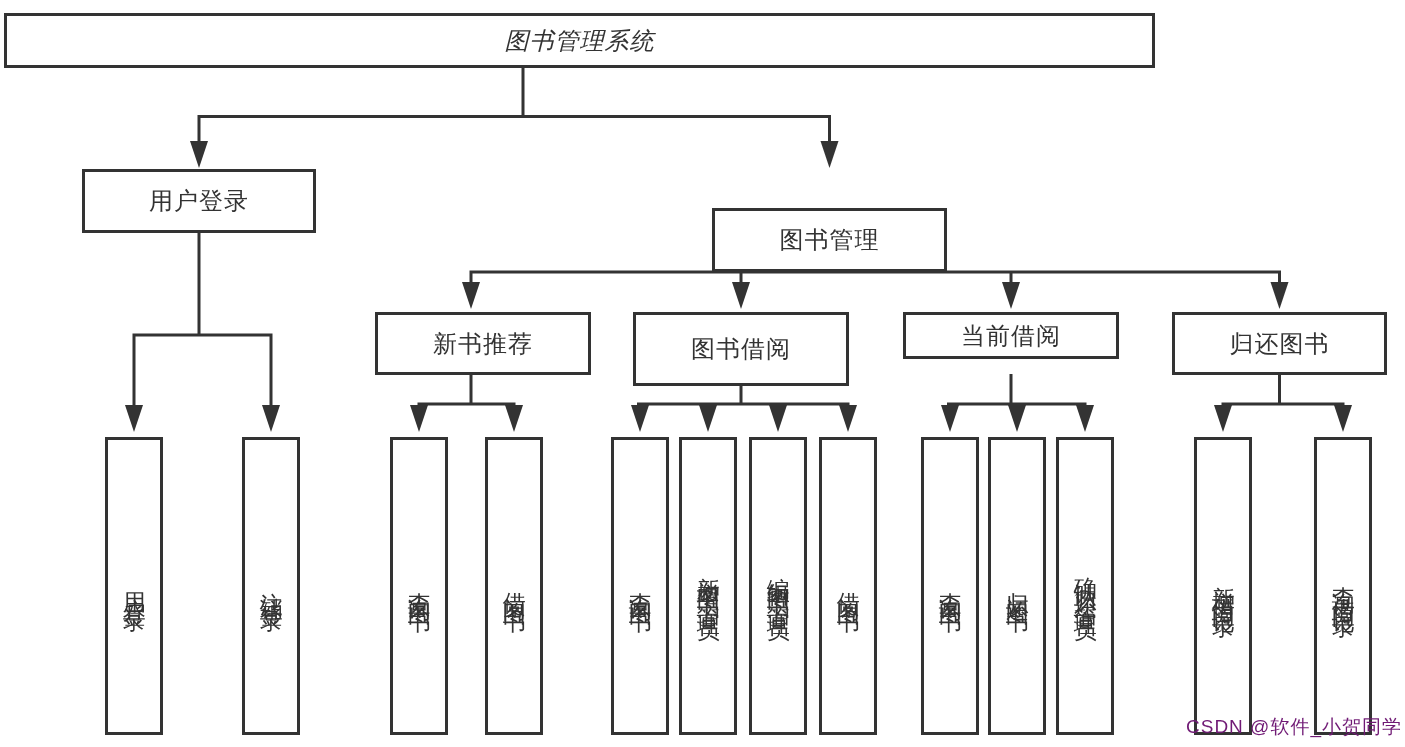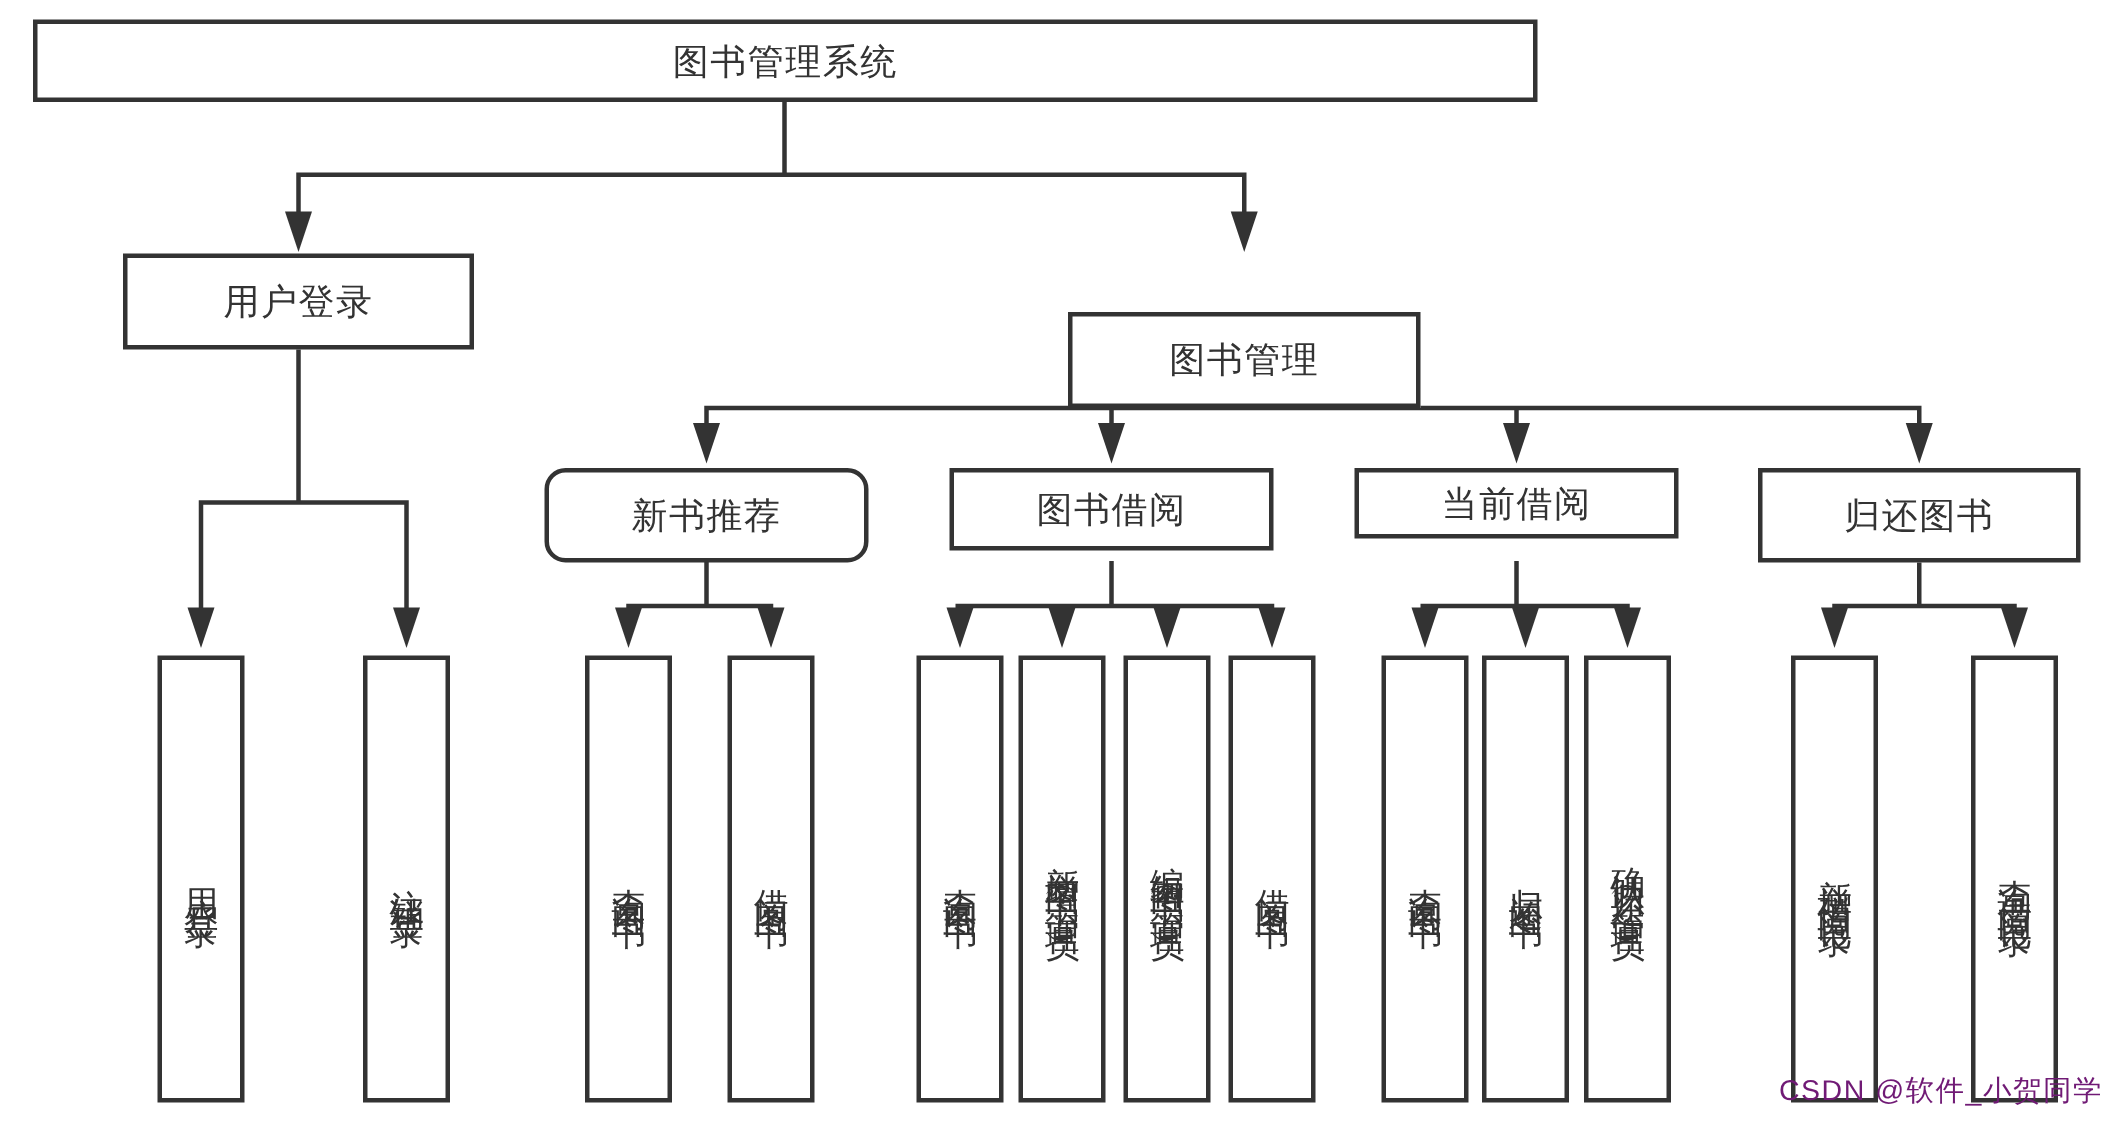--- a/index.html
+++ b/index.html
@@ -62,35 +62,35 @@
     <polygon fill="#333333" points="699,405 717,405 708,432"></polygon>
     <polygon fill="#333333" points="769,405 787,405 778,432"></polygon>
     <polygon fill="#333333" points="839,405 857,405 848,432"></polygon>
     <polygon fill="#333333" points="941,405 959,405 950,432"></polygon>
     <polygon fill="#333333" points="1008,405 1026,405 1017,432"></polygon>
     <polygon fill="#333333" points="1076,405 1094,405 1085,432"></polygon>
     <polygon fill="#333333" points="1214,405 1232,405 1223,432"></polygon>
     <polygon fill="#333333" points="1334,405 1352,405 1343,432"></polygon>
   </svg>
 
-  <div class="node root" style="left:22px;top:13px;width:1003px;height:55px;">
+  <div class="node root" style="left:4px;top:13px;width:1151px;height:55px;font-style:italic;">
     <span class="hlabel">图书管理系统</span>
   </div>
 
   <div class="node" style="left:82px;top:169px;width:234px;height:64px;">
     <span class="hlabel">用户登录</span>
   </div>
   <div class="node" style="left:712px;top:168px;width:235px;height:64px;margin-top:40px;">
     <span class="hlabel">图书管理</span>
   </div>
 
-  <div class="node" style="left:363px;top:312px;width:216px;height:63px;border-radius:14px;">
+  <div class="node" style="left:375px;top:312px;width:216px;height:63px;">
     <span class="hlabel">新书推荐</span>
   </div>
-  <div class="node" style="left:633px;top:312px;width:216px;height:55px;">
+  <div class="node" style="left:633px;top:312px;width:216px;height:74px;">
     <span class="hlabel">图书借阅</span>
   </div>
   <div class="node" style="left:903px;top:312px;width:216px;height:47px;">
     <span class="hlabel">当前借阅</span>
   </div>
   <div class="node" style="left:1172px;top:312px;width:215px;height:63px;">
     <span class="hlabel">归还图书</span>
   </div>
 
   <div class="node vnode" style="left:105px;top:437px;width:58px;height:298px;">

